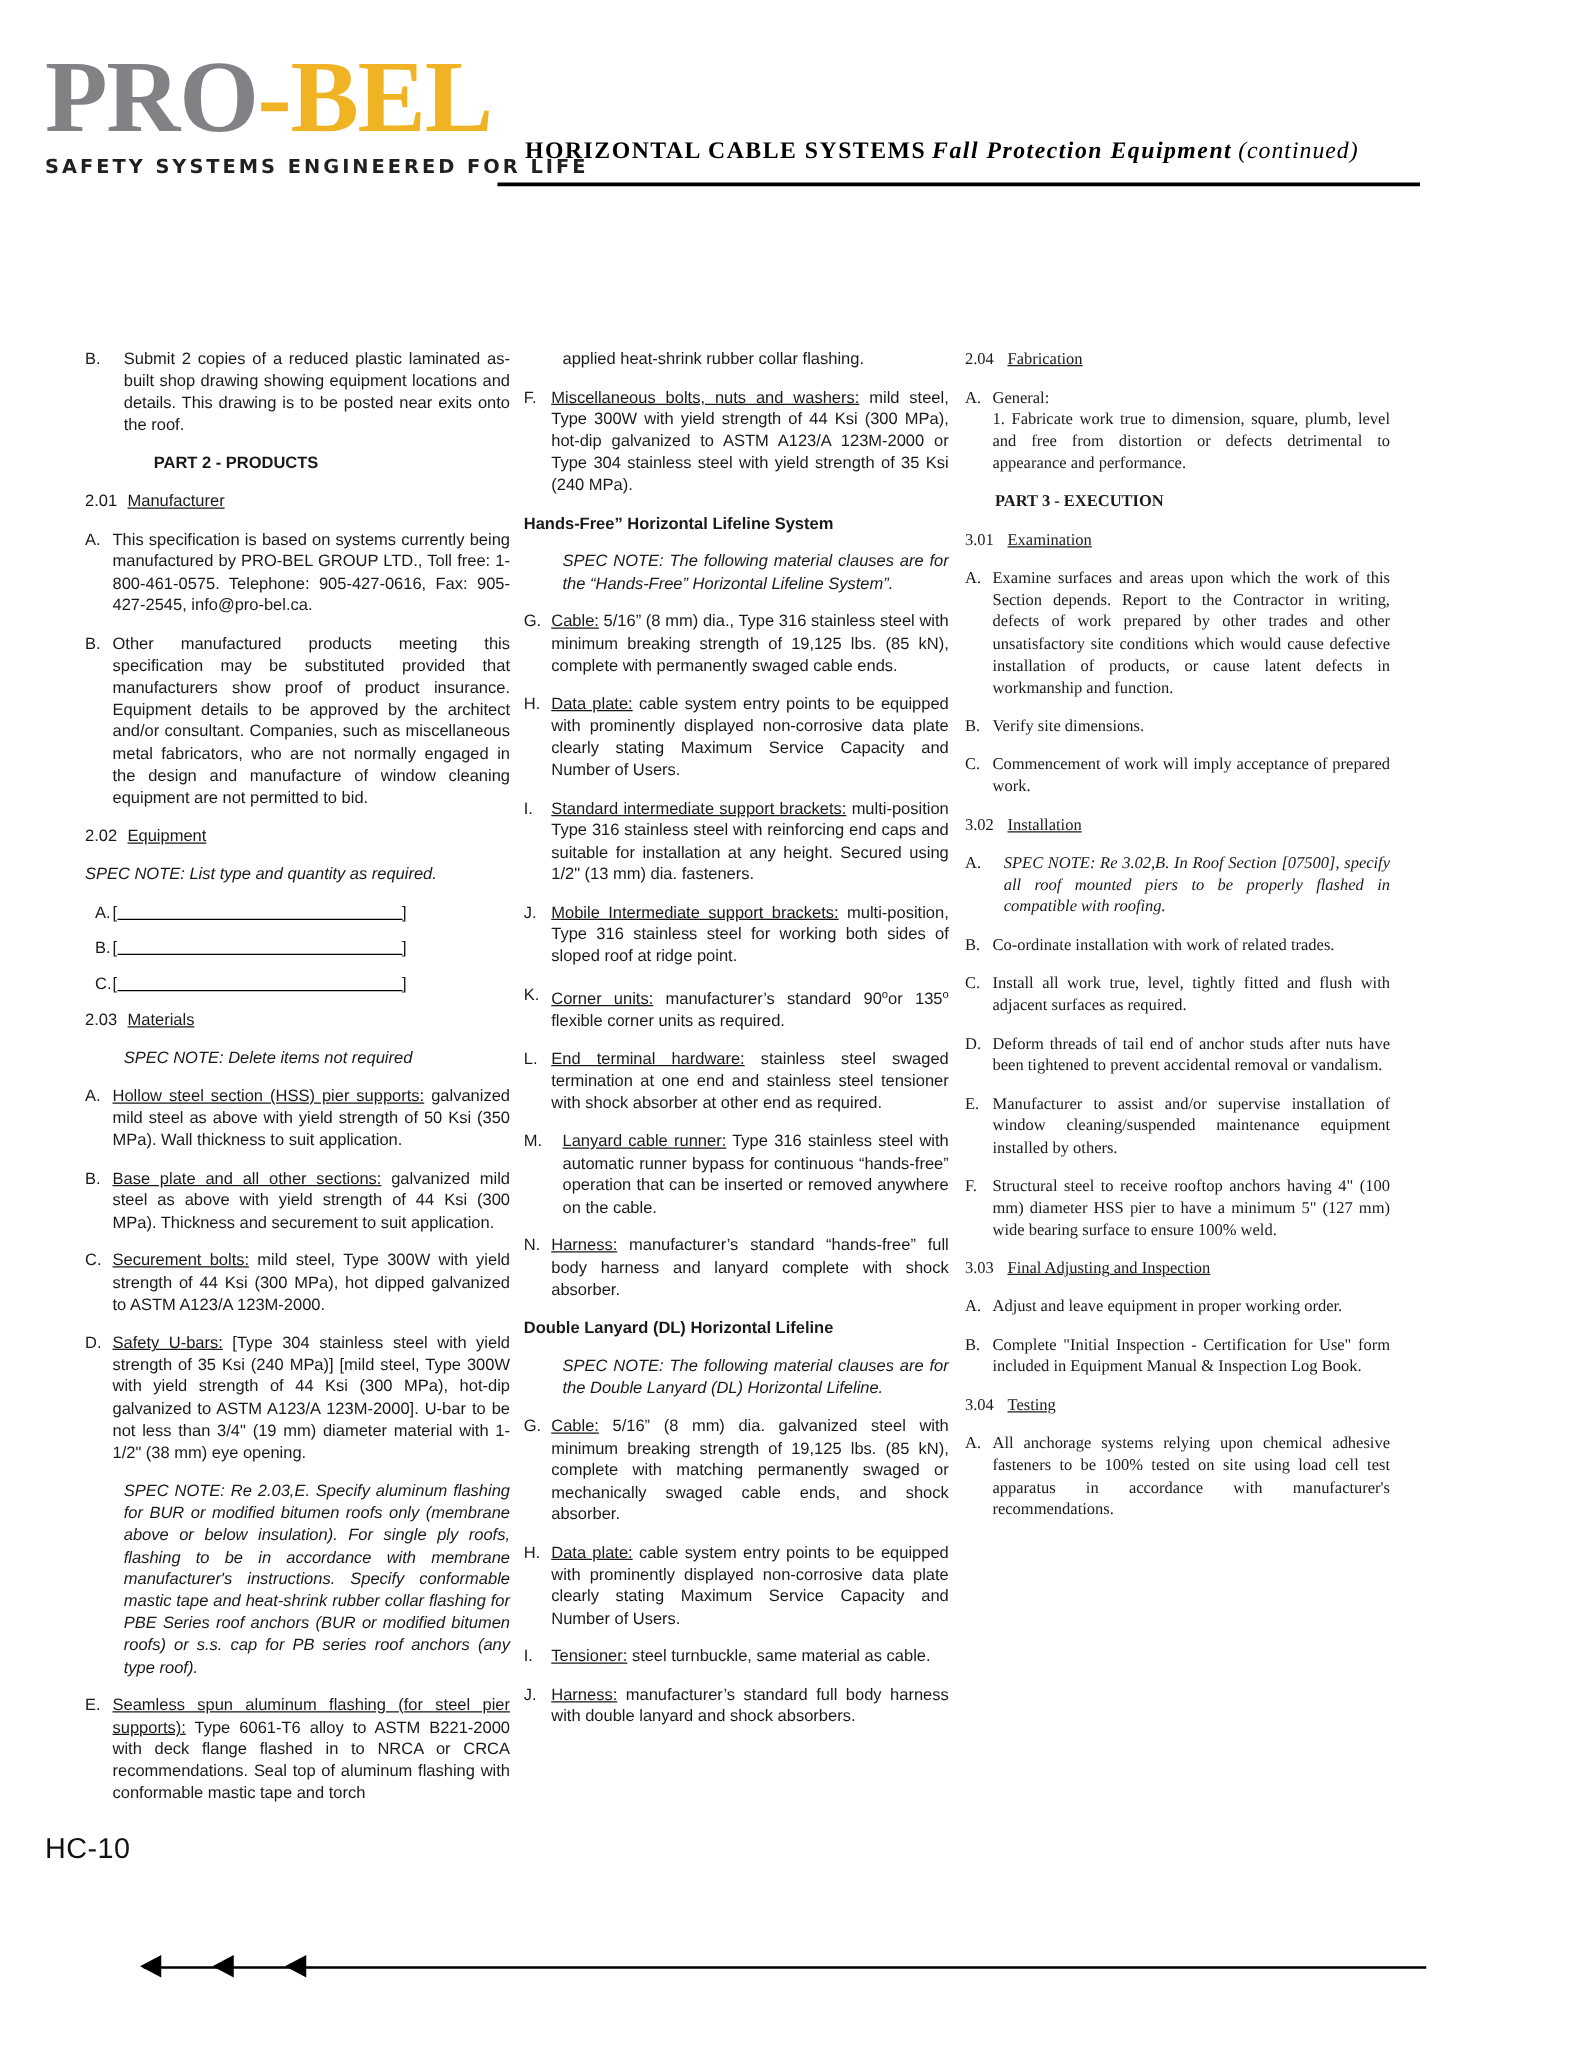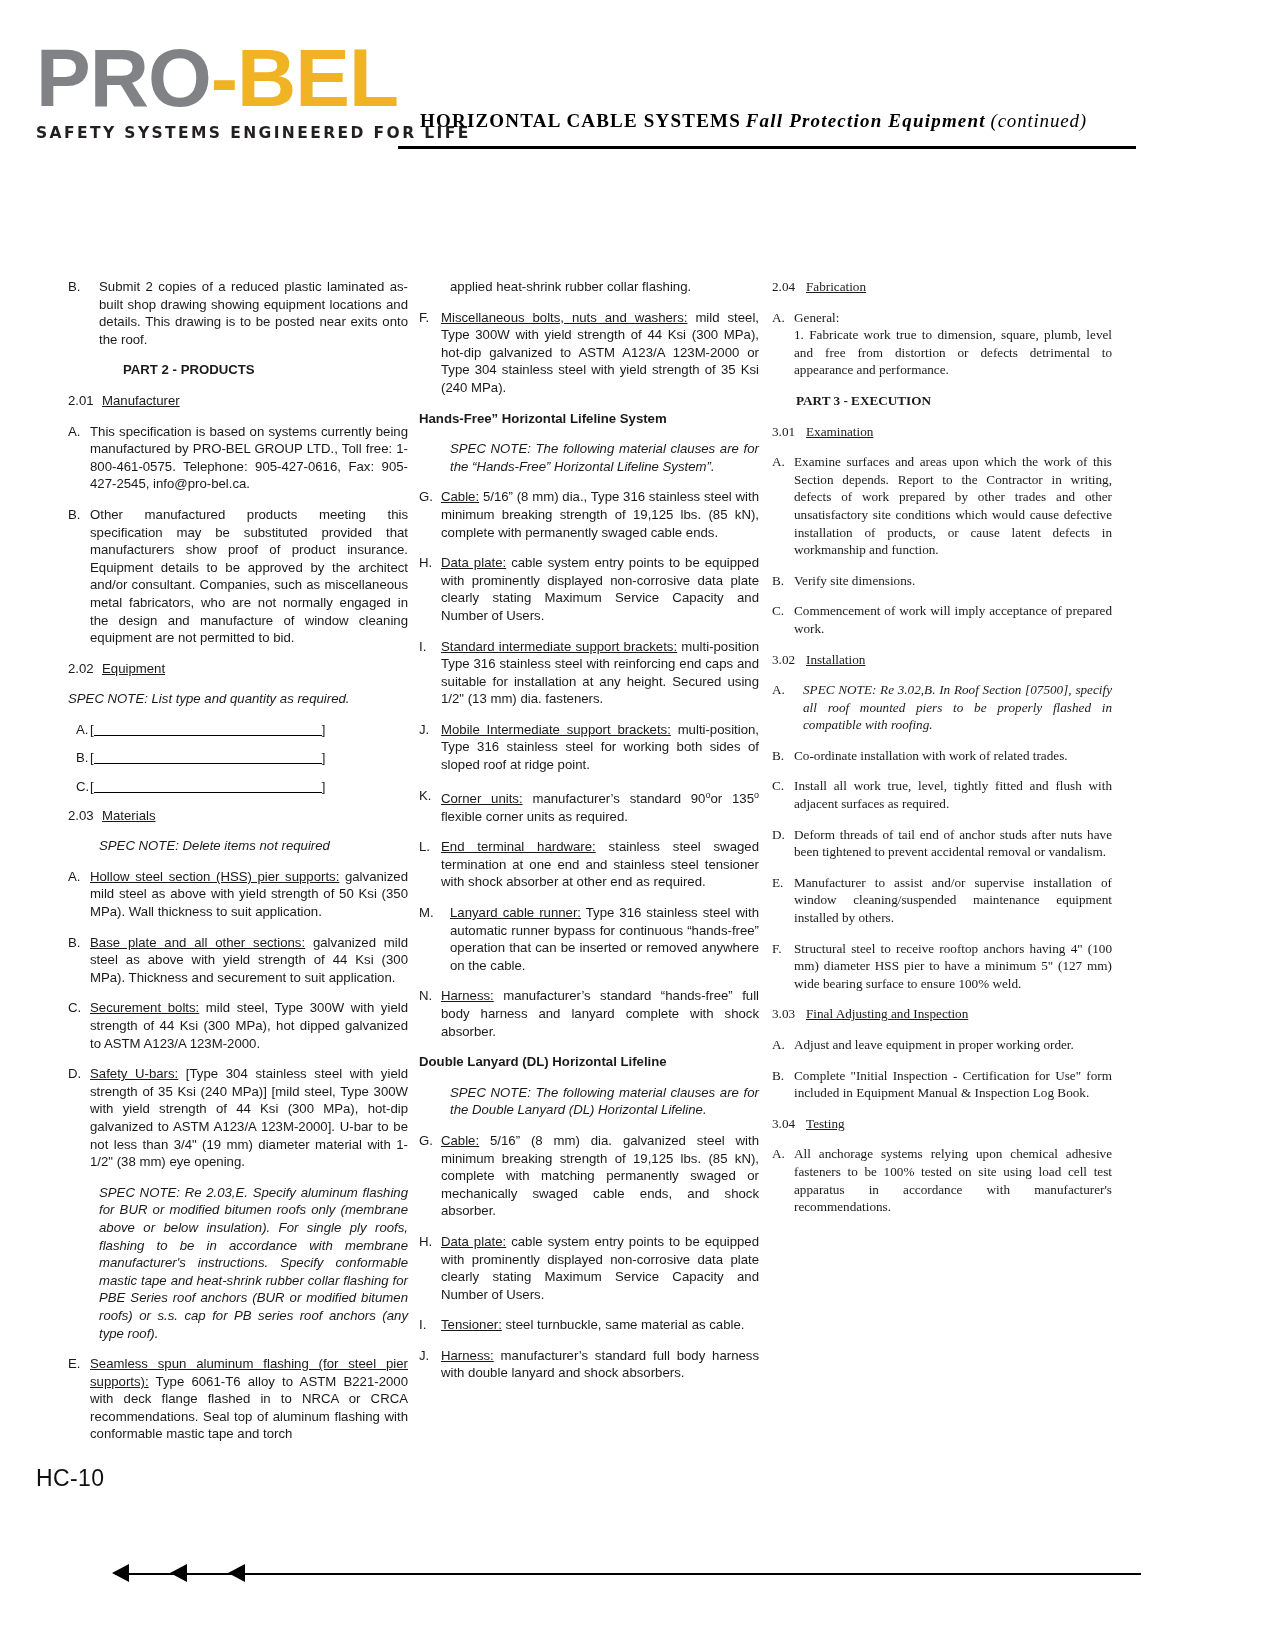--- a/index.html
+++ b/index.html
@@ -10,21 +10,21 @@
     color:#1a1a1a;
     position:relative;
     overflow:hidden;
   }
 
   
   .header { position:absolute; left:0; top:0; width:1275px; height:170px; }
 
   .logo-block { position:absolute; left:36px; top:38px; }
   .logo-word {
-    font-family:Liberation Sans, sans-serif;
+    font-family:Liberation Serif, serif;
     font-weight:bold;
     font-size:82px;
     letter-spacing:-1px;
     line-height:80px;
     white-space:nowrap;
   }
   .logo-pro { color:#808285; }
   .logo-dash { color:#f0b323; }
   .logo-bel { color:#f0b323; }
   .logo-tagline {

